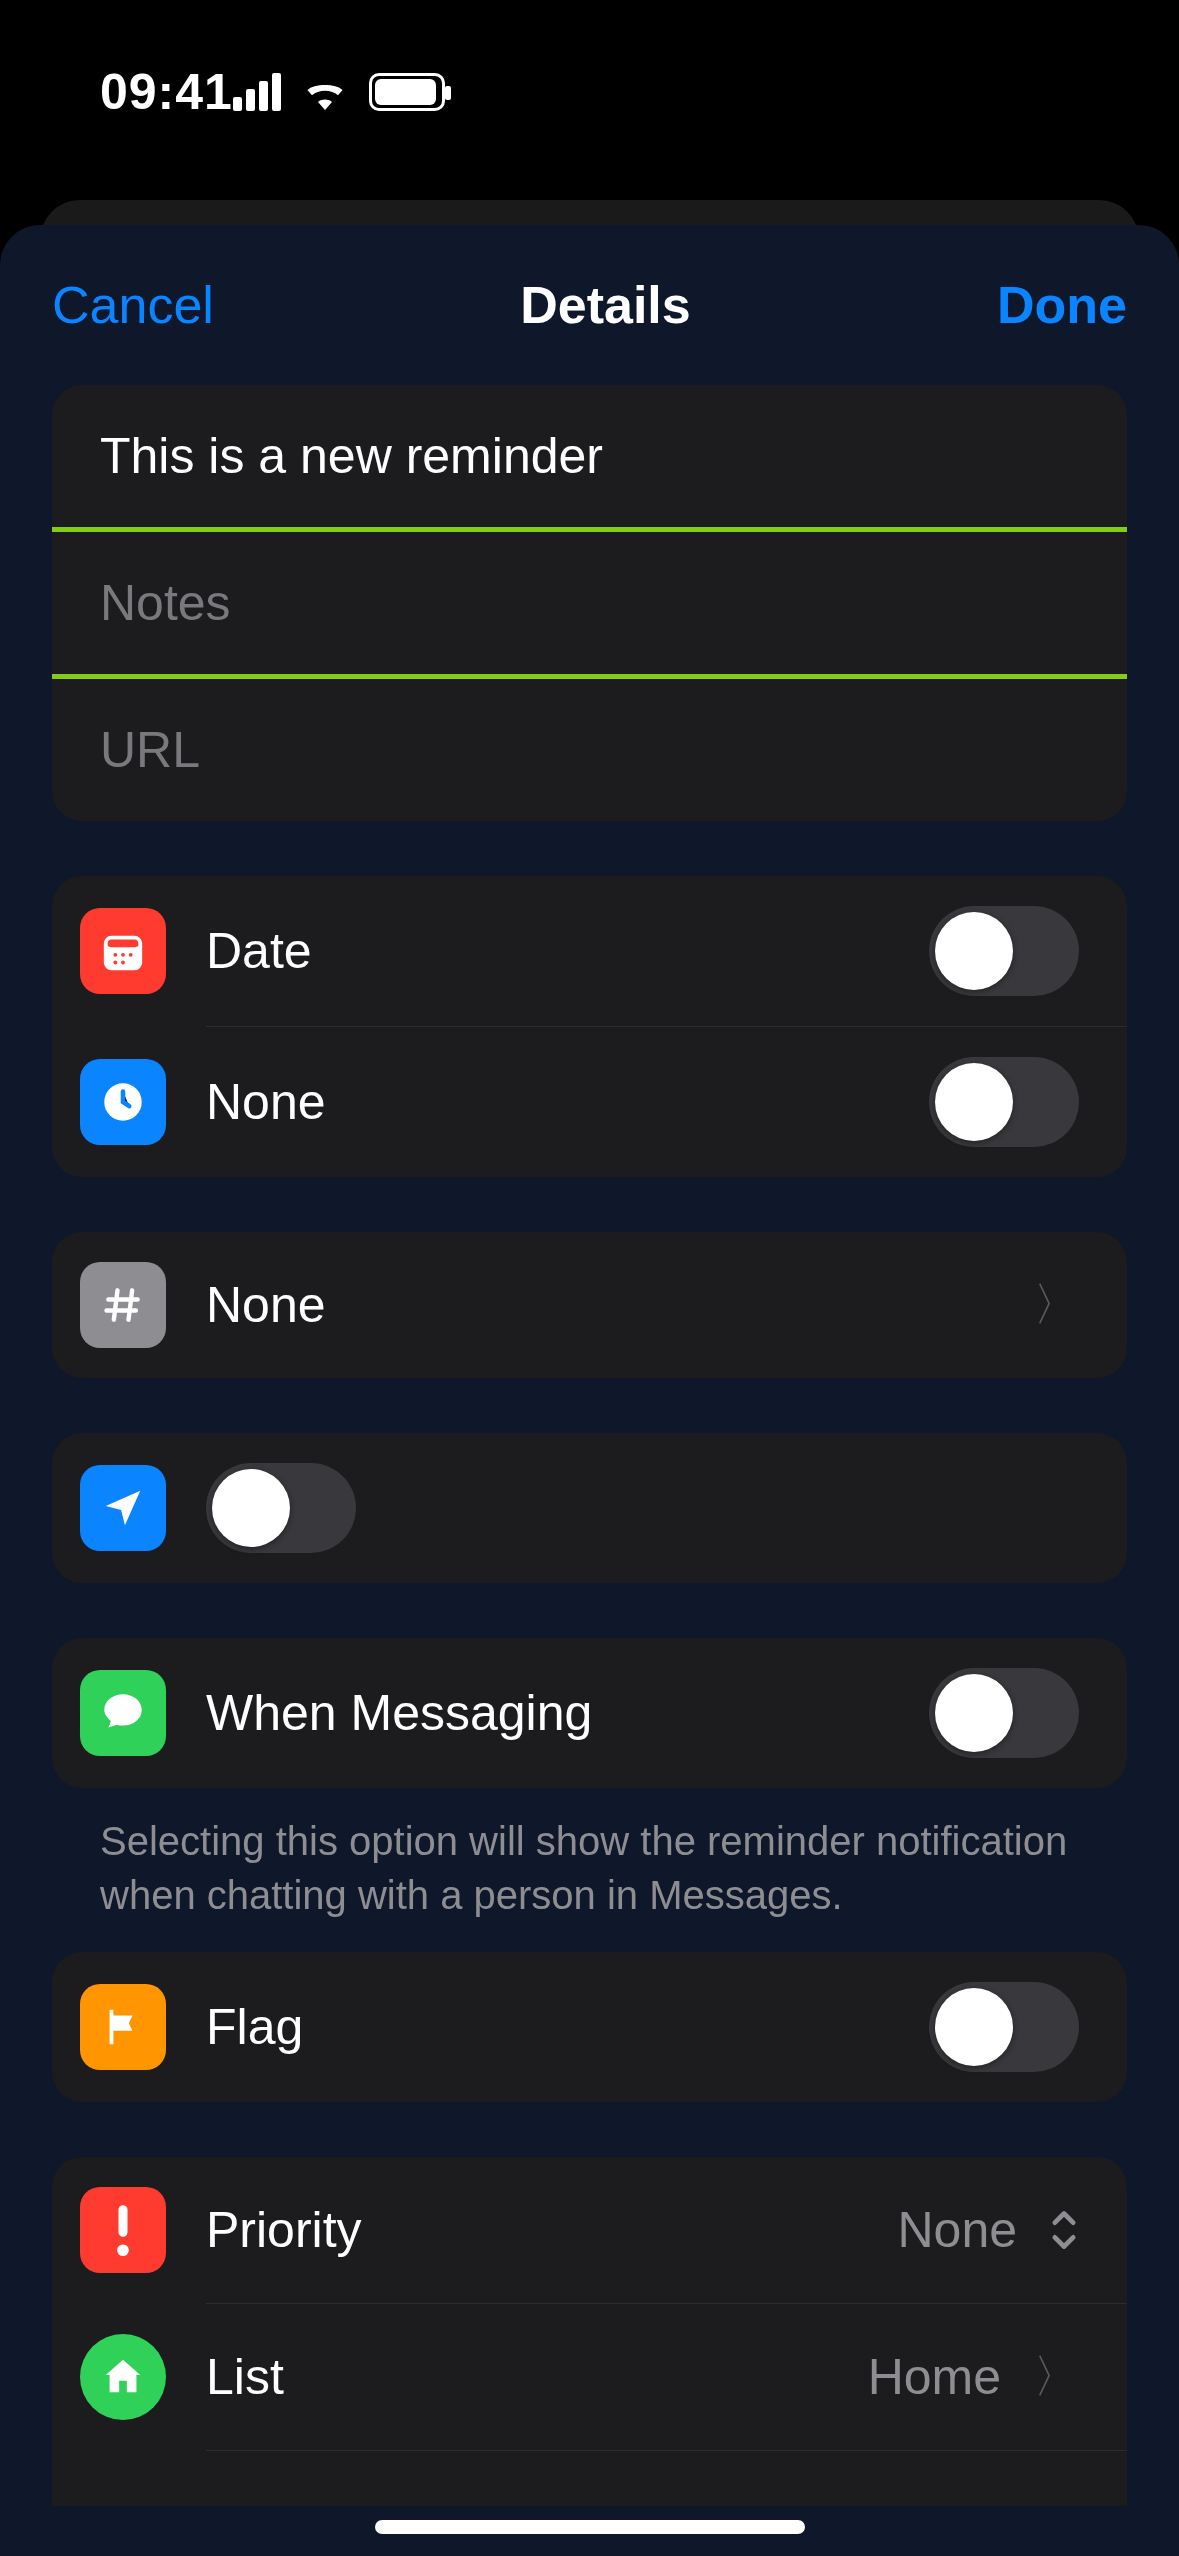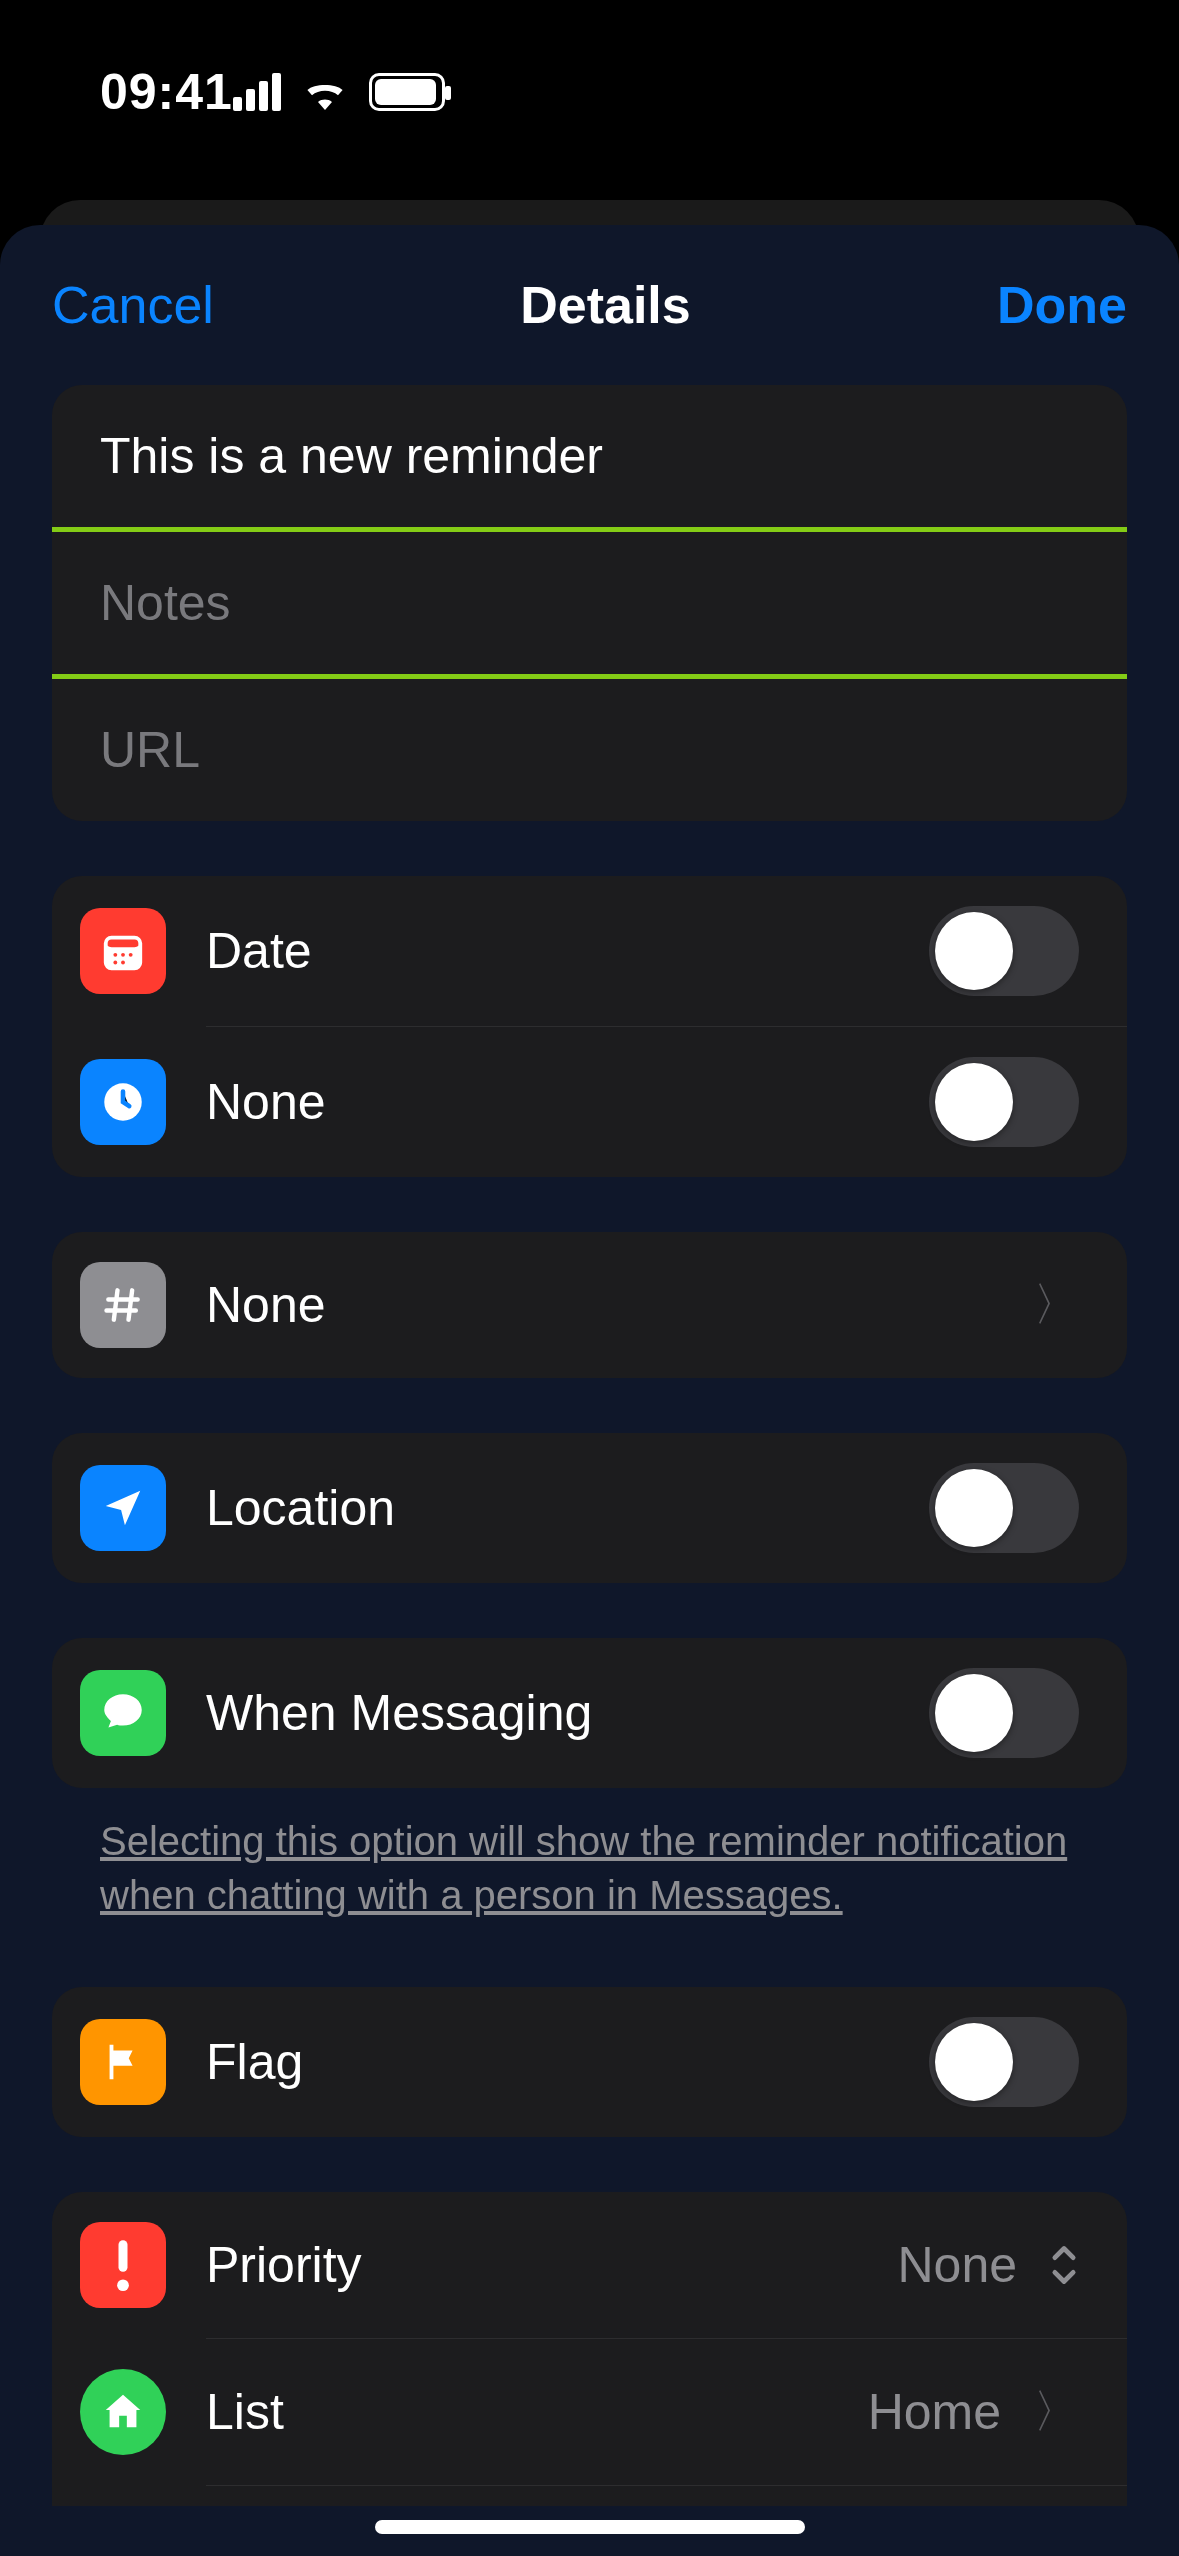--- a/index.html
+++ b/index.html
@@ -44,21 +44,21 @@
   .ic-blue { background: #0a84ff; }
   .ic-gray { background: #8e8e92; }
   .ic-green { background: #30d158; }
   .ic-orange { background: #ff9500; }
   .ic-red2 { background: #ff3b30; }
   .ic-green2 { background: #30d158; }
   
   .toggle { width: 150px; height: 90px; background: #39393d; border-radius: 45px; position: relative; cursor:pointer; }
   .toggle-knob { position: absolute; left: 6px; top: 6px; width: 78px; height: 78px; background: #fff; border-radius: 50%; box-shadow: 0 2px 6px rgba(0,0,0,0.4); }
   
-  .footer-text { font-size: 40px; color: #8e8e92; padding: 20px 48px 0 48px; line-height: 1.35; margin-top:-30px; margin-bottom:65px;text-decoration:underline;}
+  .footer-text { font-size: 40px; color: #8e8e92; padding: 20px 48px 0 48px; line-height: 1.35; margin-top:-30px; margin-bottom:30px;}
   
   .divider-inset { height:1px; background:#2d2d2f; margin-left:154px;}
   
   .home-indicator { position:absolute; bottom:22px; left:50%; transform:translateX(-50%); width:430px; height:14px; background:#fff; border-radius:10px; }
   
   svg { display:block; }
 </style>
 </head>
 <body>
 
@@ -151,21 +151,20 @@
       </div>
     </div>
 
     <div class="group">
       <div class="row">
         <div class="row-icon ic-blue">
           <svg width="46" height="46" viewBox="0 0 24 24">
               <path fill="#fff" d="M3 11l18-8-8 18-2-8-8-2z"></path>
             </svg>
         </div>
-        <div class="row-label">Location</div>
         <div class="toggle">
             <div class="toggle-knob"></div>
           </div>
       </div>
     </div>
 
     <div class="group tight">
       <div class="row">
         <div class="row-icon ic-green">
           <svg width="50" height="50" viewBox="0 0 24 24">

